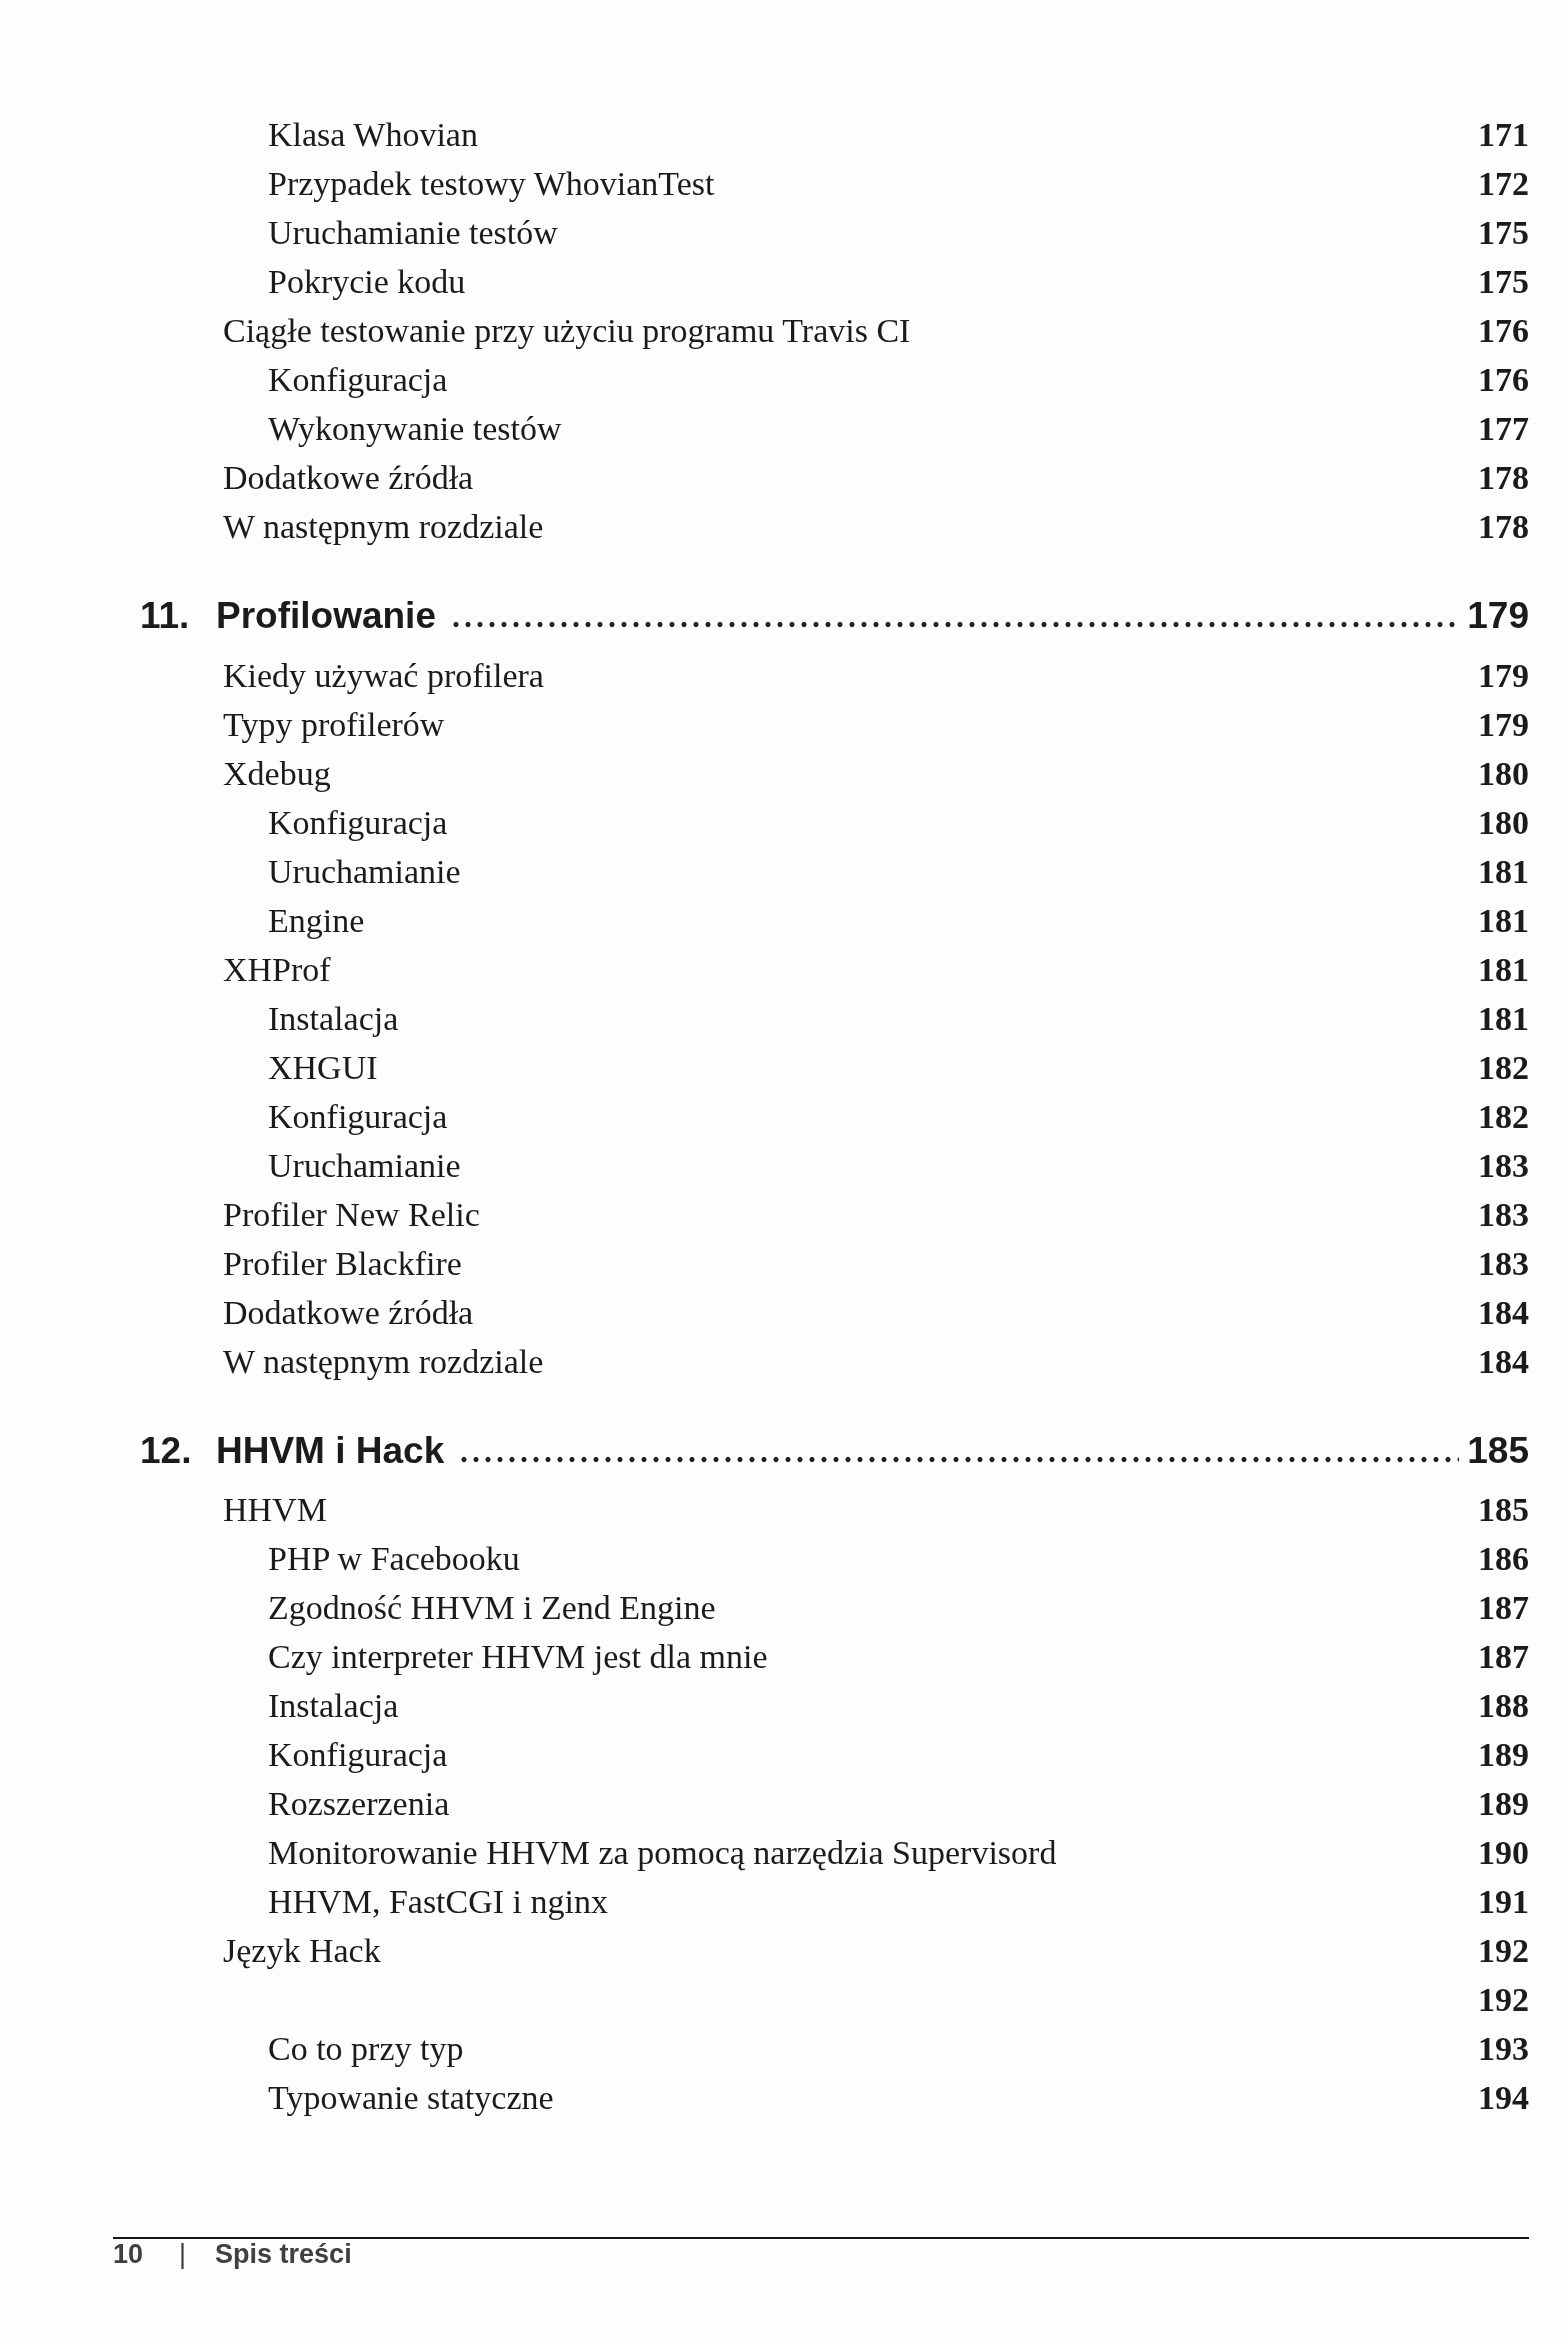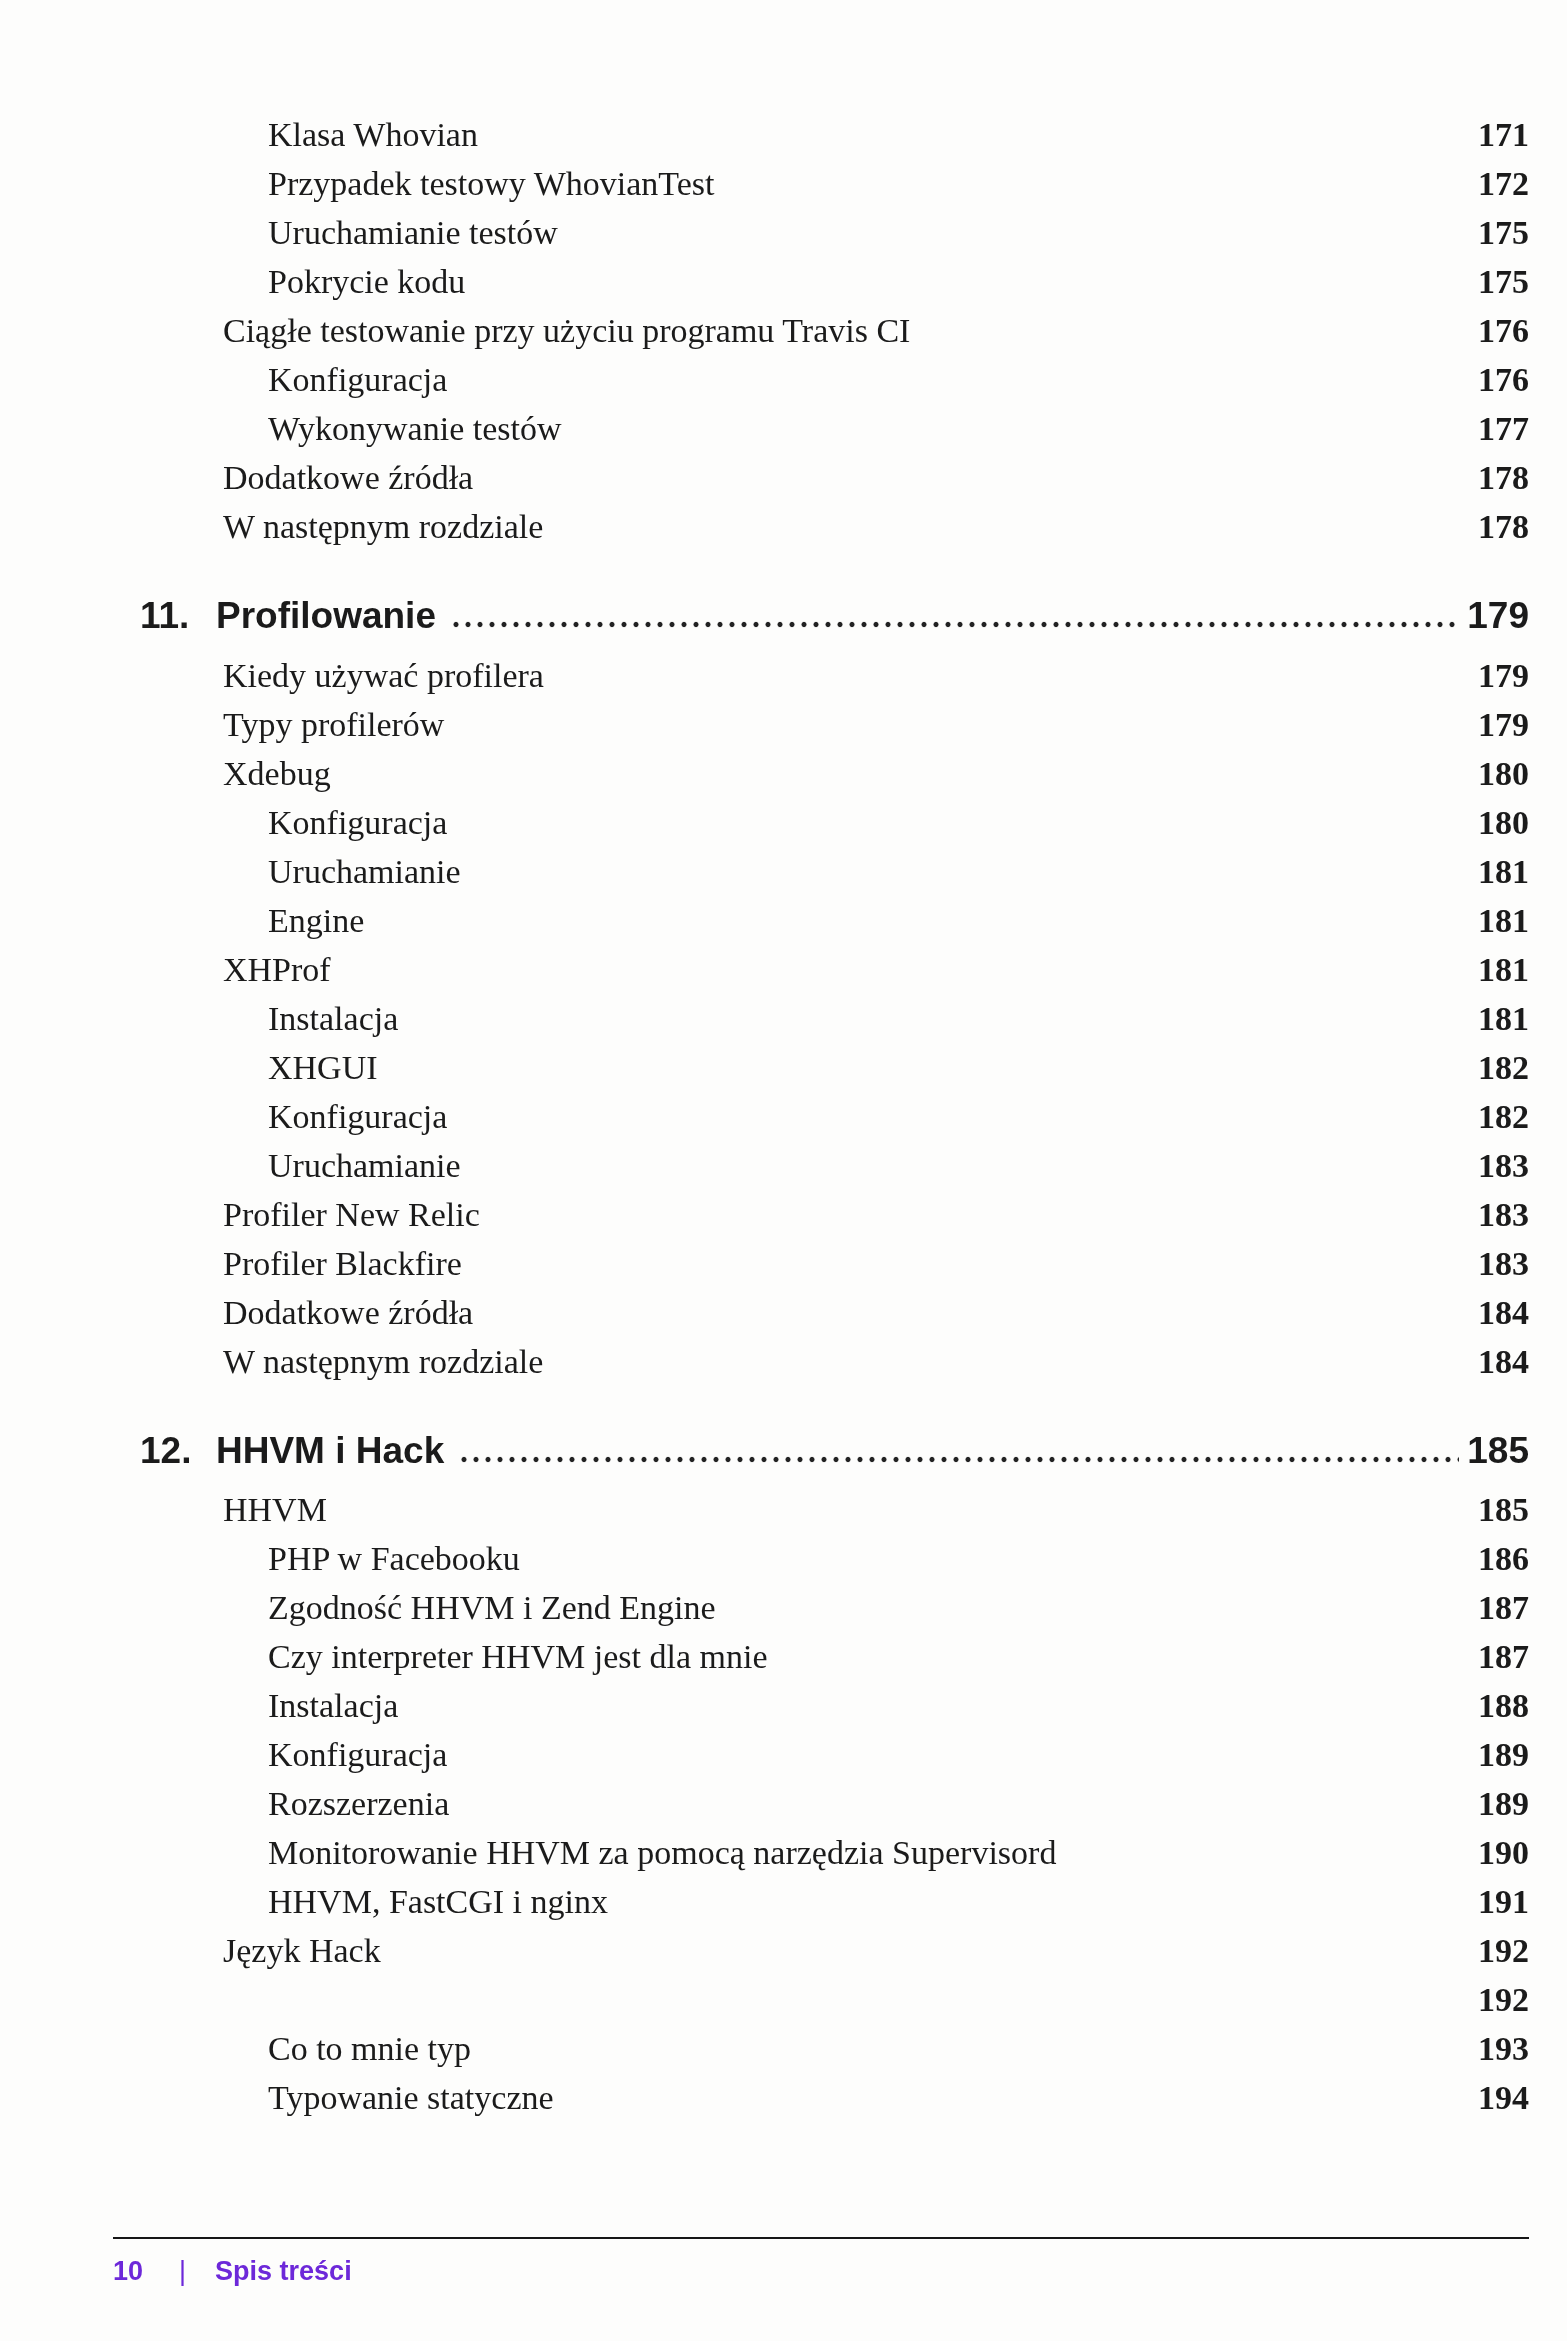--- a/index.html
+++ b/index.html
@@ -56,27 +56,26 @@
     background-size: 12px 6.9px;
     background-repeat: repeat-x;
     background-position: 0 50%;
   }
   .footer {
     position: absolute;
     left: 113px;
     right: 39px;
     top: 2237px;
     border-top: 2.6px solid #161616;
-    padding-top: 17px;
     display: flex;
     align-items: baseline;
     font-family: "Liberation Sans", sans-serif;
     font-weight: 700;
     font-size: 27px;
-    color: #6d28d9;
+    color: #404040;
   }
   .footer .sep {
     font-weight: 400;
     margin: 0 29px 0 36px;
   }
 </style>
 </head>
 <body>
 
 <div class="page">
@@ -335,21 +334,21 @@
   </div>
 
   <div class="toc-row level-2">
 
 
     <span class="page-num">192</span>
   </div>
 
   <div class="toc-row level-2">
 
-    <span class="title">Co to mnie typ</span>
+    <span class="title">Co to przy typ</span>
 
     <span class="page-num">193</span>
   </div>
 
   <div class="toc-row level-2">
 
     <span class="title">Typowanie statyczne</span>
 
     <span class="page-num">194</span>
   </div>

